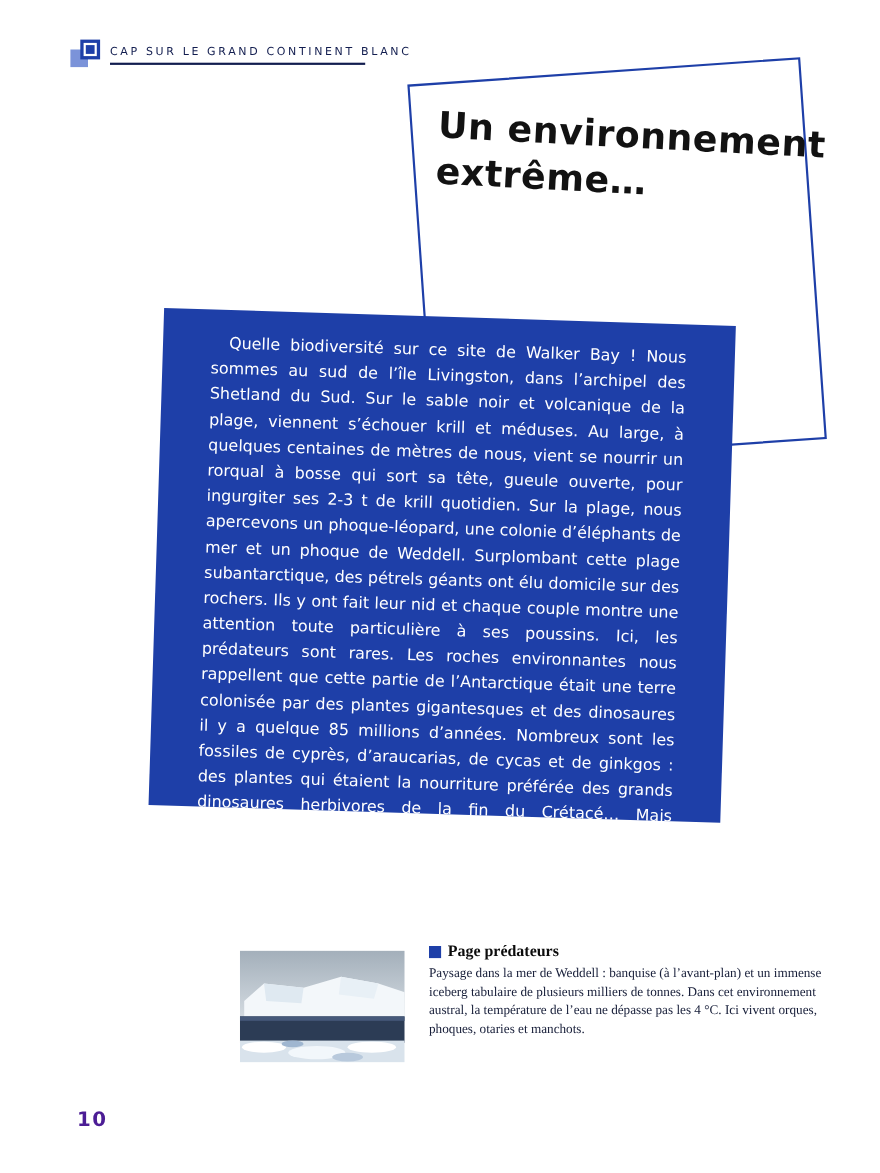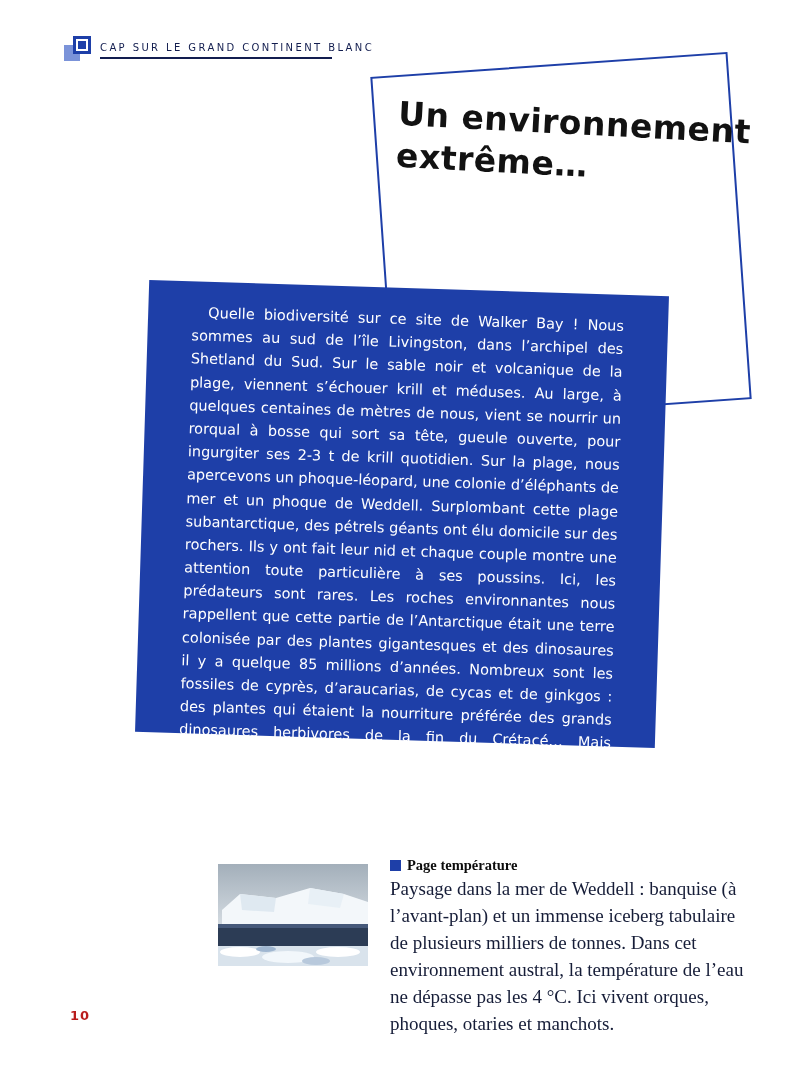--- a/index.html
+++ b/index.html
@@ -33,25 +33,25 @@
 
   
   .photo { position:absolute; left:218px; top:864px; width:150px; height:102px; overflow:hidden; }
 
   
   .caption { position:absolute; left:390px; top:857px; width:360px;
              font-family:"Liberation Serif", serif; color:#161d38; }
   .caption-head { display:flex; align-items:center; gap:6px; }
   .caption-bullet { width:11px; height:11px; background:#1e3fa8; flex:0 0 auto; }
   .caption-title { font-weight:bold; font-size:14.5px; color:#0c0c0c; }
-  .caption-body { margin-top:2px; font-size:19px; line-height:1.42; color:#161d38; }
+  .caption-body { margin-top:2px; font-size:12px; line-height:1.42; color:#161d38; }
 
   
-  .page-number { position:absolute; left:70px; top:1008px; font-size:13px;
-                 font-weight:bold; color:#b91c1c; letter-spacing:0.08em; }
+  .page-number { position:absolute; left:70px; top:1008px; font-size:18px;
+                 font-weight:bold; color:#4c1d95; letter-spacing:0.08em; }
 </style>
 </head>
 <body>
 
 <div class="header-logo">
   <div class="sq-back"></div>
   <div class="sq-front"></div>
 </div>
 <div class="header-title">CAP SUR LE GRAND CONTINENT BLANC</div>
 <div class="header-rule"></div>
@@ -89,18 +89,18 @@
     <ellipse cx="70" cy="93" rx="26" ry="6" fill="#f2f7fb"></ellipse>
     <ellipse cx="120" cy="88" rx="22" ry="5" fill="#ffffff"></ellipse>
     <ellipse cx="48" cy="85" rx="10" ry="3" fill="#9fb6d0"></ellipse>
     <ellipse cx="98" cy="97" rx="14" ry="4" fill="#b8c9dc"></ellipse>
   </svg>
 </div>
 
 <div class="caption">
   <div class="caption-head">
     <span class="caption-bullet"></span>
-    <span class="caption-title">Page température</span>
+    <span class="caption-title">Page prédateurs</span>
   </div>
   <div class="caption-body">Paysage dans la mer de Weddell : banquise (à l’avant-plan) et un immense iceberg tabulaire de plusieurs milliers de tonnes. Dans cet environnement austral, la température de l’eau ne dépasse pas les 4 °C. Ici vivent orques, phoques, otaries et manchots.</div>
 </div>
 
 <div class="page-number">10</div>
 
 </body></html>

